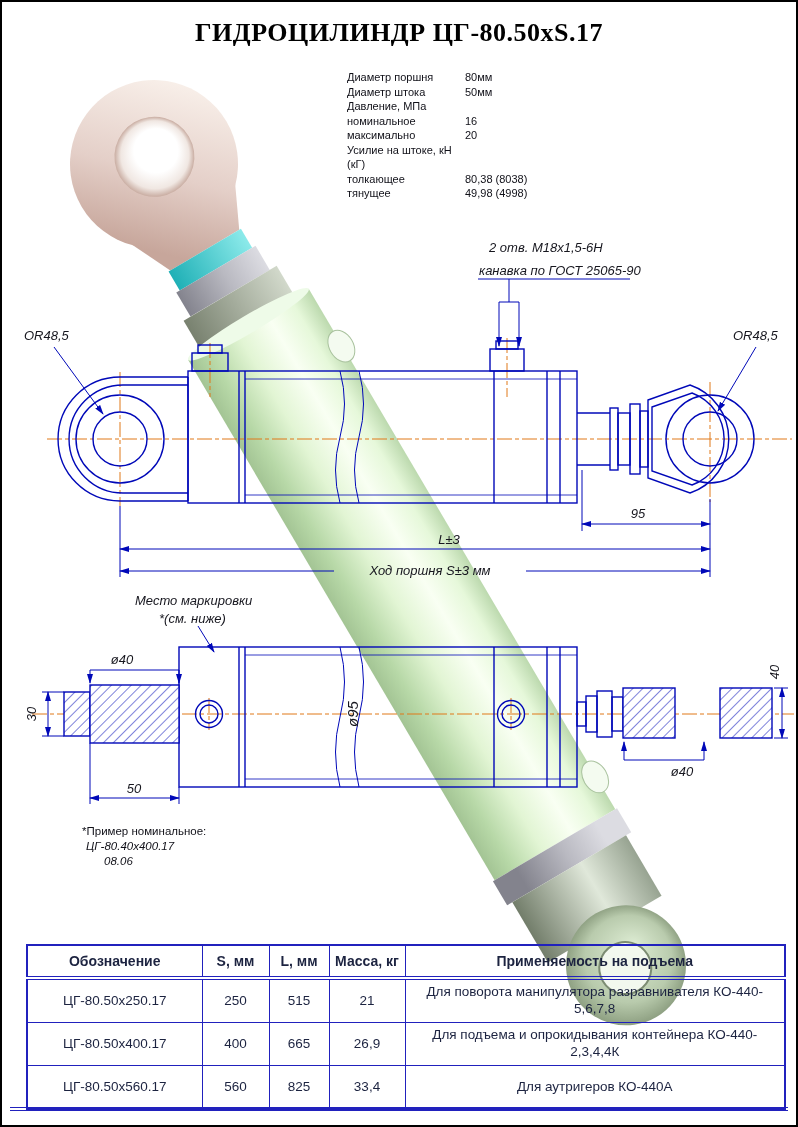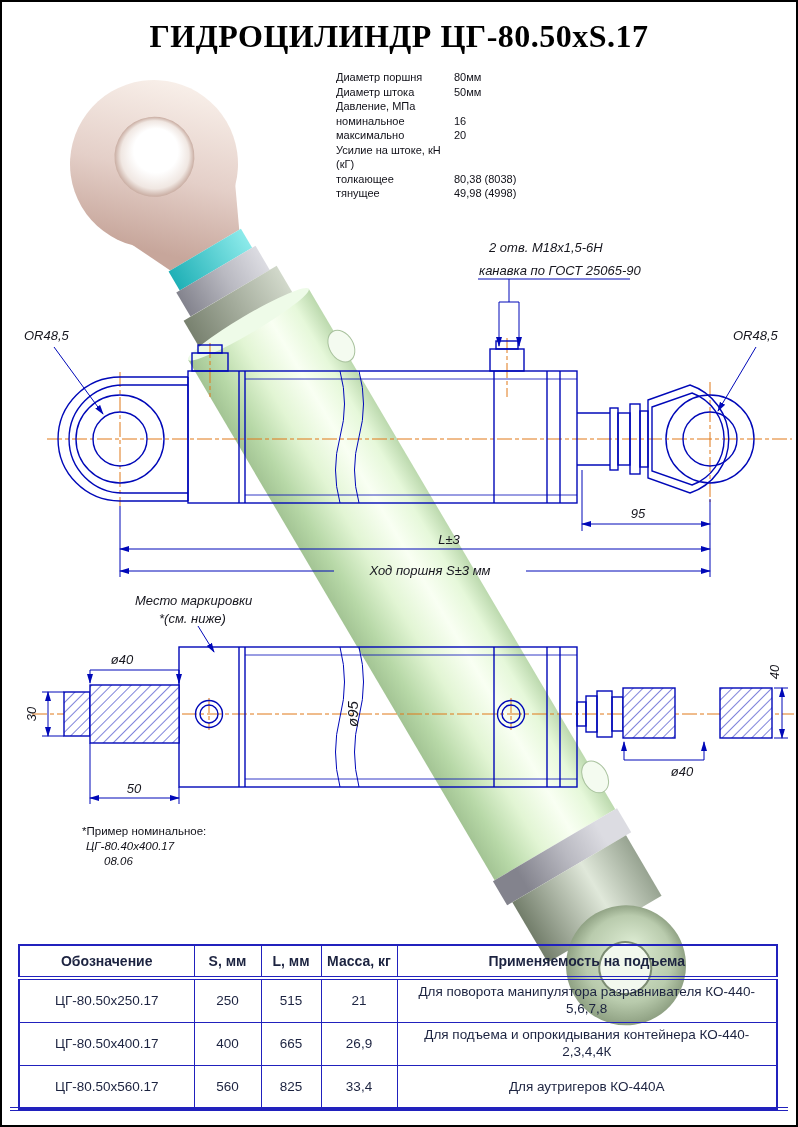--- a/index.html
+++ b/index.html
@@ -4,34 +4,34 @@
 <style>
   html,body { margin:0; padding:0; background:#888; }
   .page {
     position:relative; width:798px; height:1127px; background:#ffffff;
     border:2px solid #000; box-sizing:border-box; overflow:hidden;
     font-family:"Liberation Sans", sans-serif;
   }
   #gfx { position:absolute; left:0; top:0; }
   .title {
     position:absolute; top:16px; left:0; right:0; text-align:center;
-    font-family:"Liberation Serif", serif; font-weight:bold; font-size:32px;
+    font-family:"Liberation Serif", serif; font-weight:bold; font-size:26px;
     color:#000; letter-spacing:0.5px;
   }
-  .specs { position:absolute; left:334px; top:68px; font-size:11px; color:#101018; line-height:14.5px; }
+  .specs { position:absolute; left:345px; top:68px; font-size:11px; color:#101018; line-height:14.5px; }
   .spec-row { display:flex; }
   .spec-row .sl { width:118px; }
   .spec-row .sv { white-space:nowrap; }
   .note-example { position:absolute; left:80px; top:822px; font-size:11.5px; color:#101018; line-height:15px; }
   .note-example .ind1 { padding-left:4px;font-style:italic; }
   .note-example .ind2 { padding-left:22px;font-style:italic; }
   .dimtext text { font:italic 13px "Liberation Sans", sans-serif; fill:#16161e; }
   .dimtext text.big { font-size:15px; }
   .spec-table {
-    position:absolute; left:16px; top:942px; width:758px;
+    position:absolute; left:24px; top:942px; width:758px;
     border-collapse:collapse; table-layout:fixed;
     font-size:13.5px; color:#1c2340; background:transparent;
     border:2.5px solid #2121bd;
   }
   .spec-table th, .spec-table td {
     border:1.6px solid #2121bd; text-align:center; vertical-align:middle;
     padding:2px 5px; background:transparent;
   }
   .spec-table th { height:26px; font-weight:bold; font-size:14px; border-bottom:4px double #2121bd; }
   .spec-table td { height:38px; line-height:1.25; }

